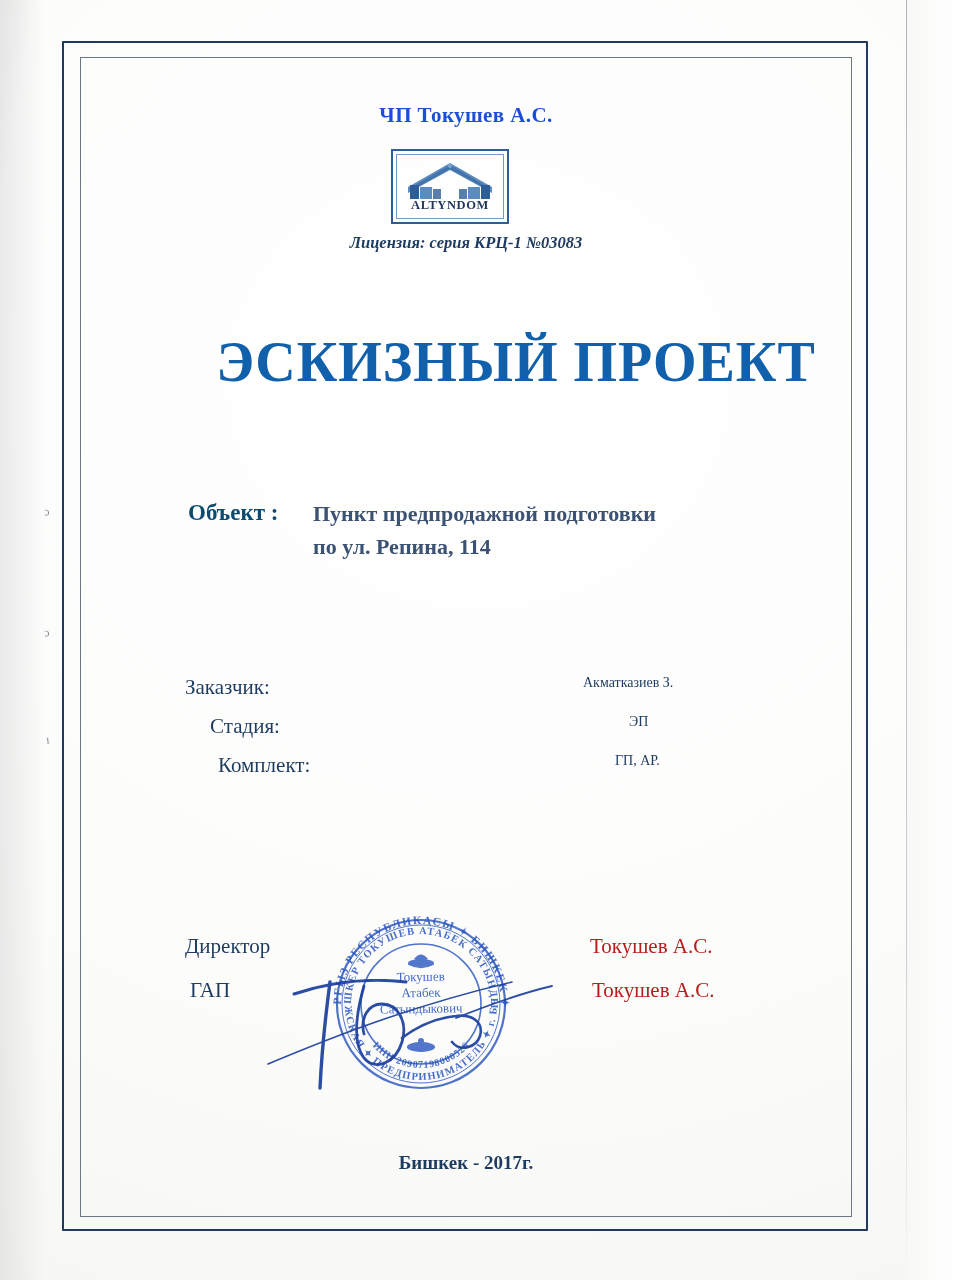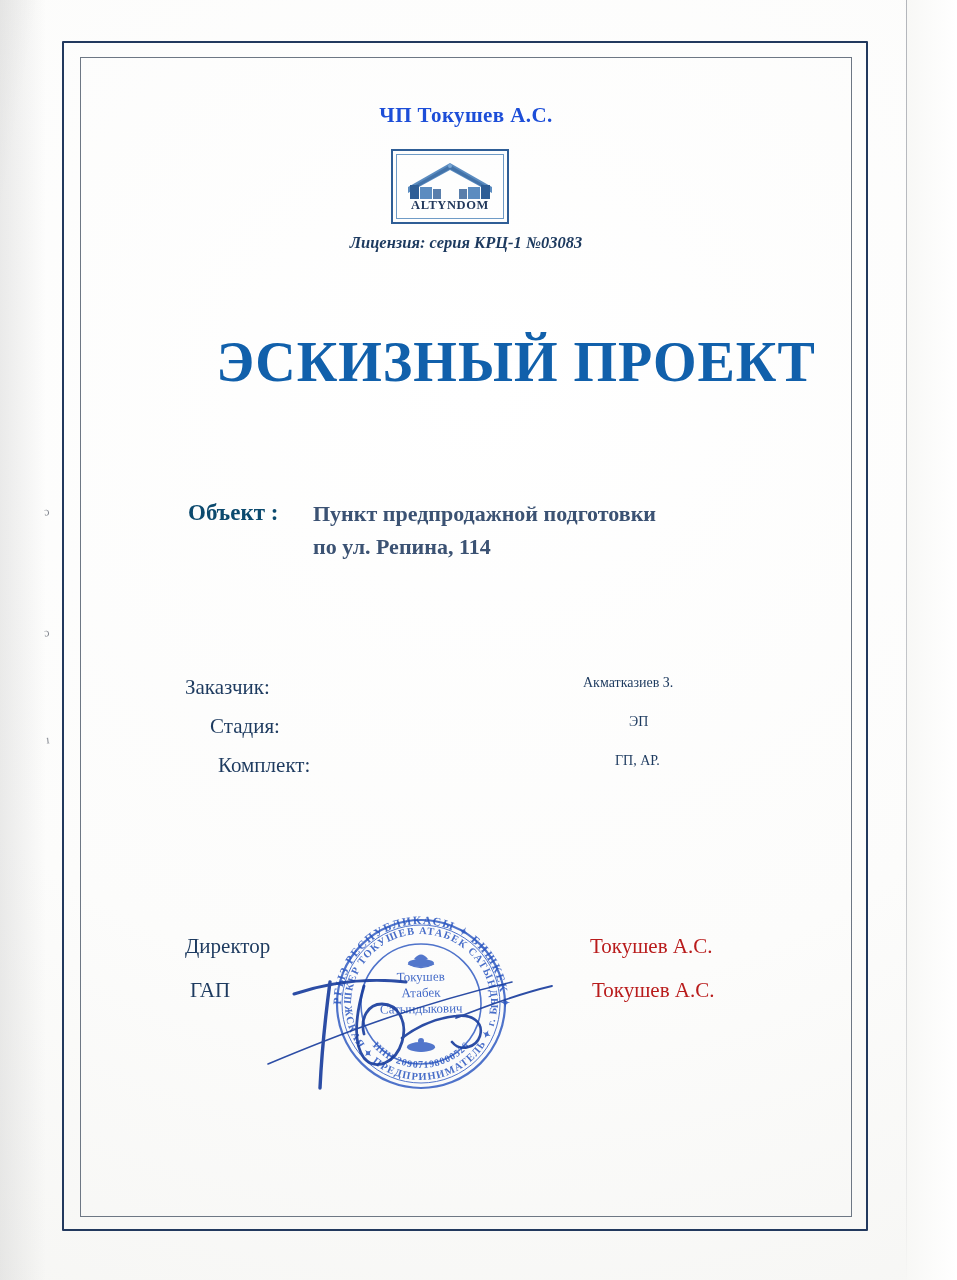--- a/index.html
+++ b/index.html
@@ -380,14 +380,15 @@
         <path d="M34 52 C 70 40, 110 36, 146 40" stroke-width="3"></path>
         <path d="M70 40 C 66 70, 62 104, 60 146" stroke-width="3.4"></path>
         <path d="M104 44 C 96 72, 92 100, 104 116 C 116 130, 136 120, 142 100 C 148 80, 138 62, 122 62 C 108 62, 100 76, 104 92" stroke-width="2.8"></path>
         <path d="M142 96 C 158 84, 176 76, 196 74 C 212 72, 224 80, 220 94 C 216 106, 200 110, 192 100" stroke-width="2.6"></path>
         <path d="M196 76 C 226 64, 258 52, 292 44" stroke-width="1.8"></path>
       </g>
     </svg>
 
   </div>
 
+  <div class="footer-line">Бишкек - 2017г.</div>
 
 </div>
 
 </body></html>

